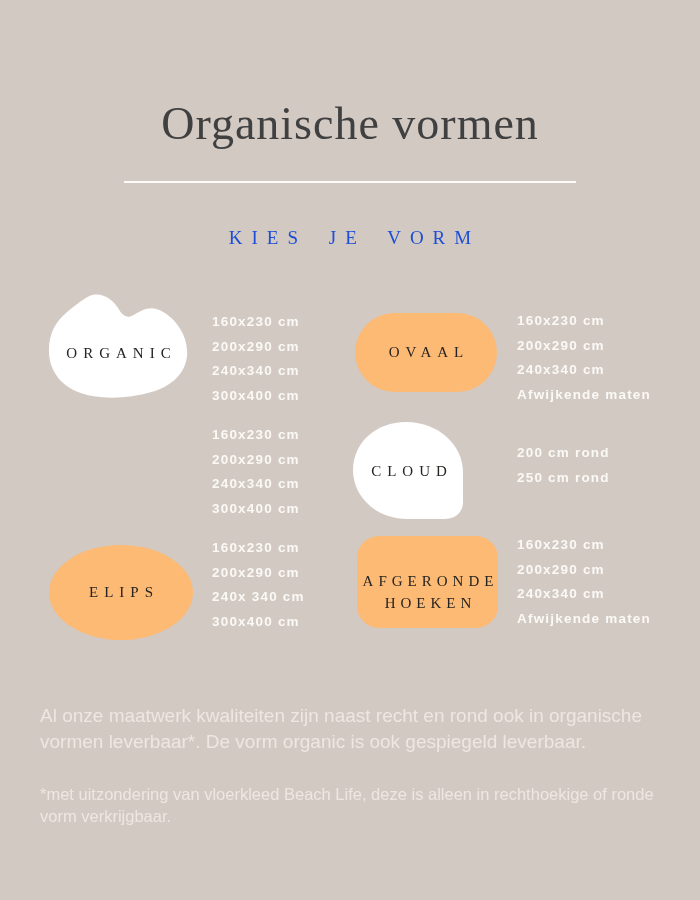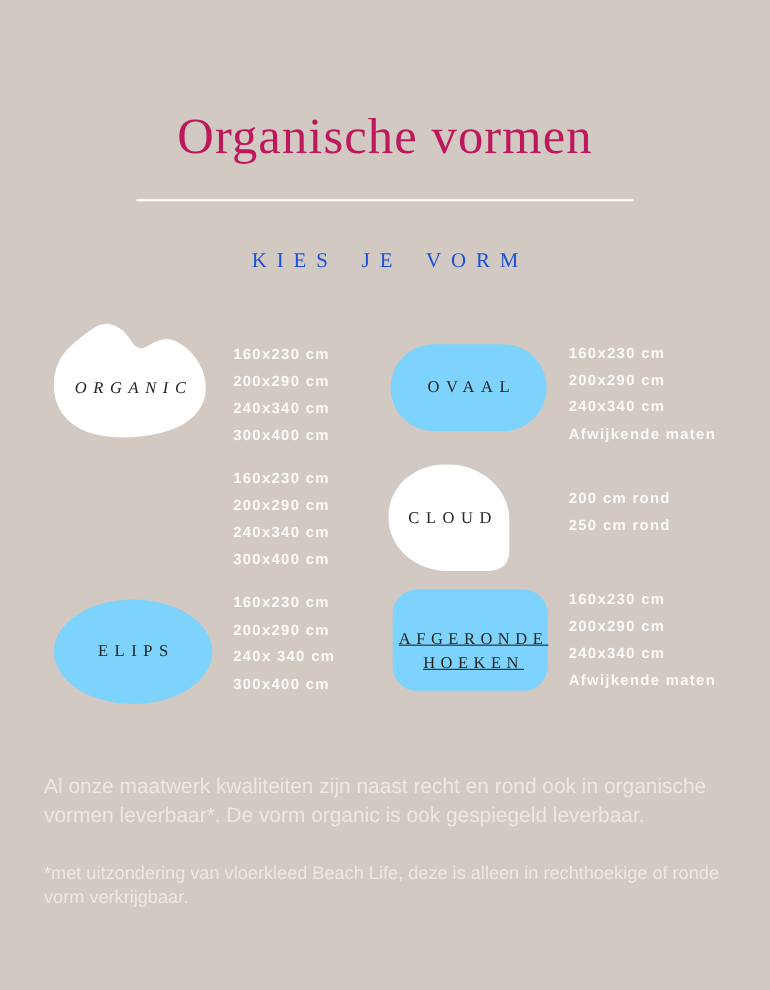--- a/index.html
+++ b/index.html
@@ -3,47 +3,47 @@
 <meta charset="utf-8">
 <style>
   html,body{margin:0;padding:0;}
   .canvas{
     position:relative;width:700px;height:900px;background:#d2c9c3;
     font-family:"Liberation Sans","DejaVu Sans",sans-serif;overflow:hidden;
   }
   .title{
     position:absolute;top:97px;left:0;width:700px;text-align:center;
     font-family:"Liberation Serif","DejaVu Serif",serif;font-weight:400;
-    font-size:46px;color:#be185d;letter-spacing:1px;
+    font-size:46px;color:#404040;letter-spacing:1px;
   }
   .divider{position:absolute;top:181px;left:124px;width:452px;height:2px;background:#fdfcfa;}
   .subtitle{
     position:absolute;top:227px;left:0;width:700px;text-align:center;box-sizing:border-box;
     font-family:"Liberation Serif","DejaVu Serif",serif;font-size:19px;color:#1d4ed8;
     letter-spacing:9px;word-spacing:8px;padding-left:9px;
   }
   .shape{position:absolute;}
   .shape svg{display:block;width:100%;height:100%;}
-  .shape-css{background:#7dd3fc;}
+  .shape-css{background:#fdba74;}
   .shape-label{
     position:absolute;left:0;top:0;width:100%;height:100%;
     display:flex;align-items:center;justify-content:center;box-sizing:border-box;
     font-family:"Liberation Serif","DejaVu Serif",serif;font-size:15px;color:#262421;
     letter-spacing:6px;text-align:center;white-space:pre-line;line-height:1.5;
     padding-left:6px;
   }
   #shape-organic{left:47px;top:293px;width:143px;height:107px;}
-  #shape-organic .shape-label{padding-top:14px;font-style:italic;}
+  #shape-organic .shape-label{padding-top:14px;}
   #shape-pebble{left:48px;top:420px;width:145px;height:98px;}
   #shape-pebble .shape-label{padding-top:2px;}
   #shape-elips{left:49px;top:545px;width:144px;height:95px;border-radius:50%;}
   #shape-ovaal{left:355px;top:313px;width:142px;height:79px;border-radius:40px;}
   #shape-cloud{left:353px;top:422px;width:112px;height:98px;}
   #shape-hoeken{left:357px;top:536px;width:141px;height:92px;border-radius:22px;}
-  #shape-hoeken .shape-label{padding-top:20px;letter-spacing:5px;text-decoration:underline;}
+  #shape-hoeken .shape-label{padding-top:20px;letter-spacing:5px;}
   .sizes{position:absolute;color:#fbf9f6;font-weight:700;font-size:13.5px;letter-spacing:1.2px;}
   .size-row{line-height:24.5px;white-space:nowrap;}
   .para{
     position:absolute;left:40px;width:645px;color:#eee7e1;white-space:pre-line;
   }
   #footer-paragraph{top:703px;font-size:19px;line-height:26px;}
   #footer-footnote{top:783px;font-size:16.5px;line-height:22px;}
   #sizes-organic{left:212px;top:310px;}
   #sizes-pebble{left:212px;top:423px;}
   #sizes-elips{left:212px;top:536px;}

